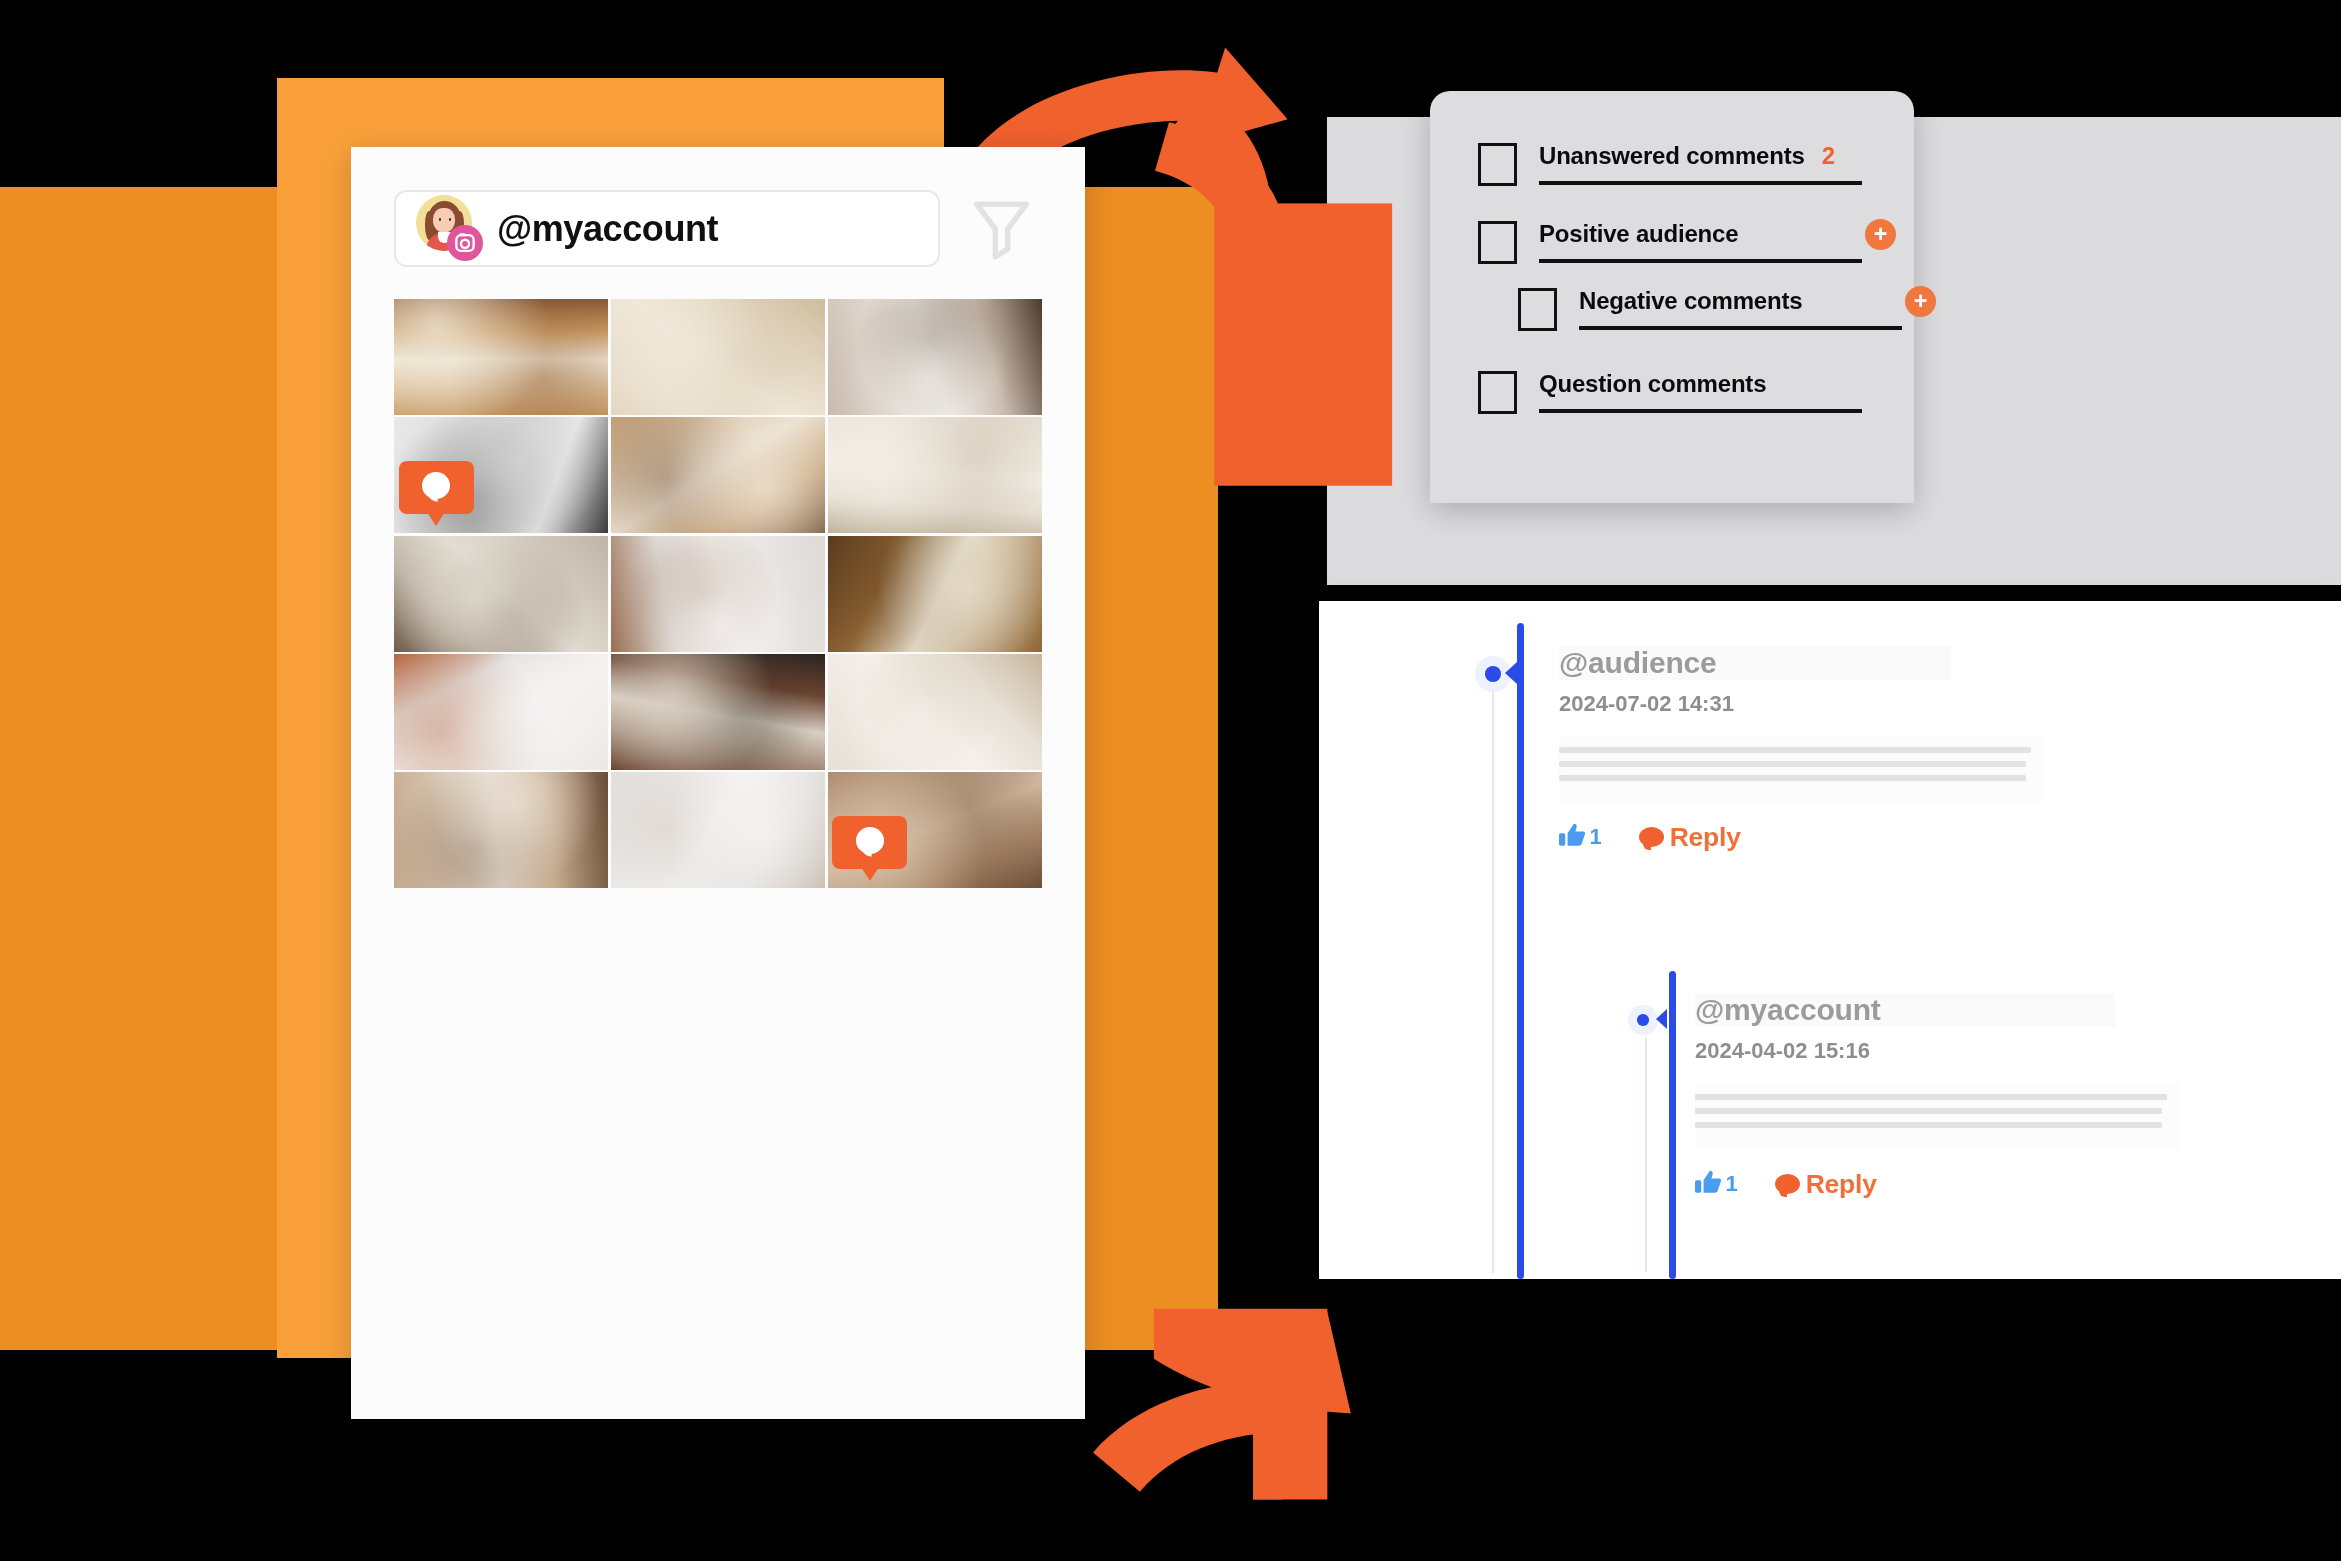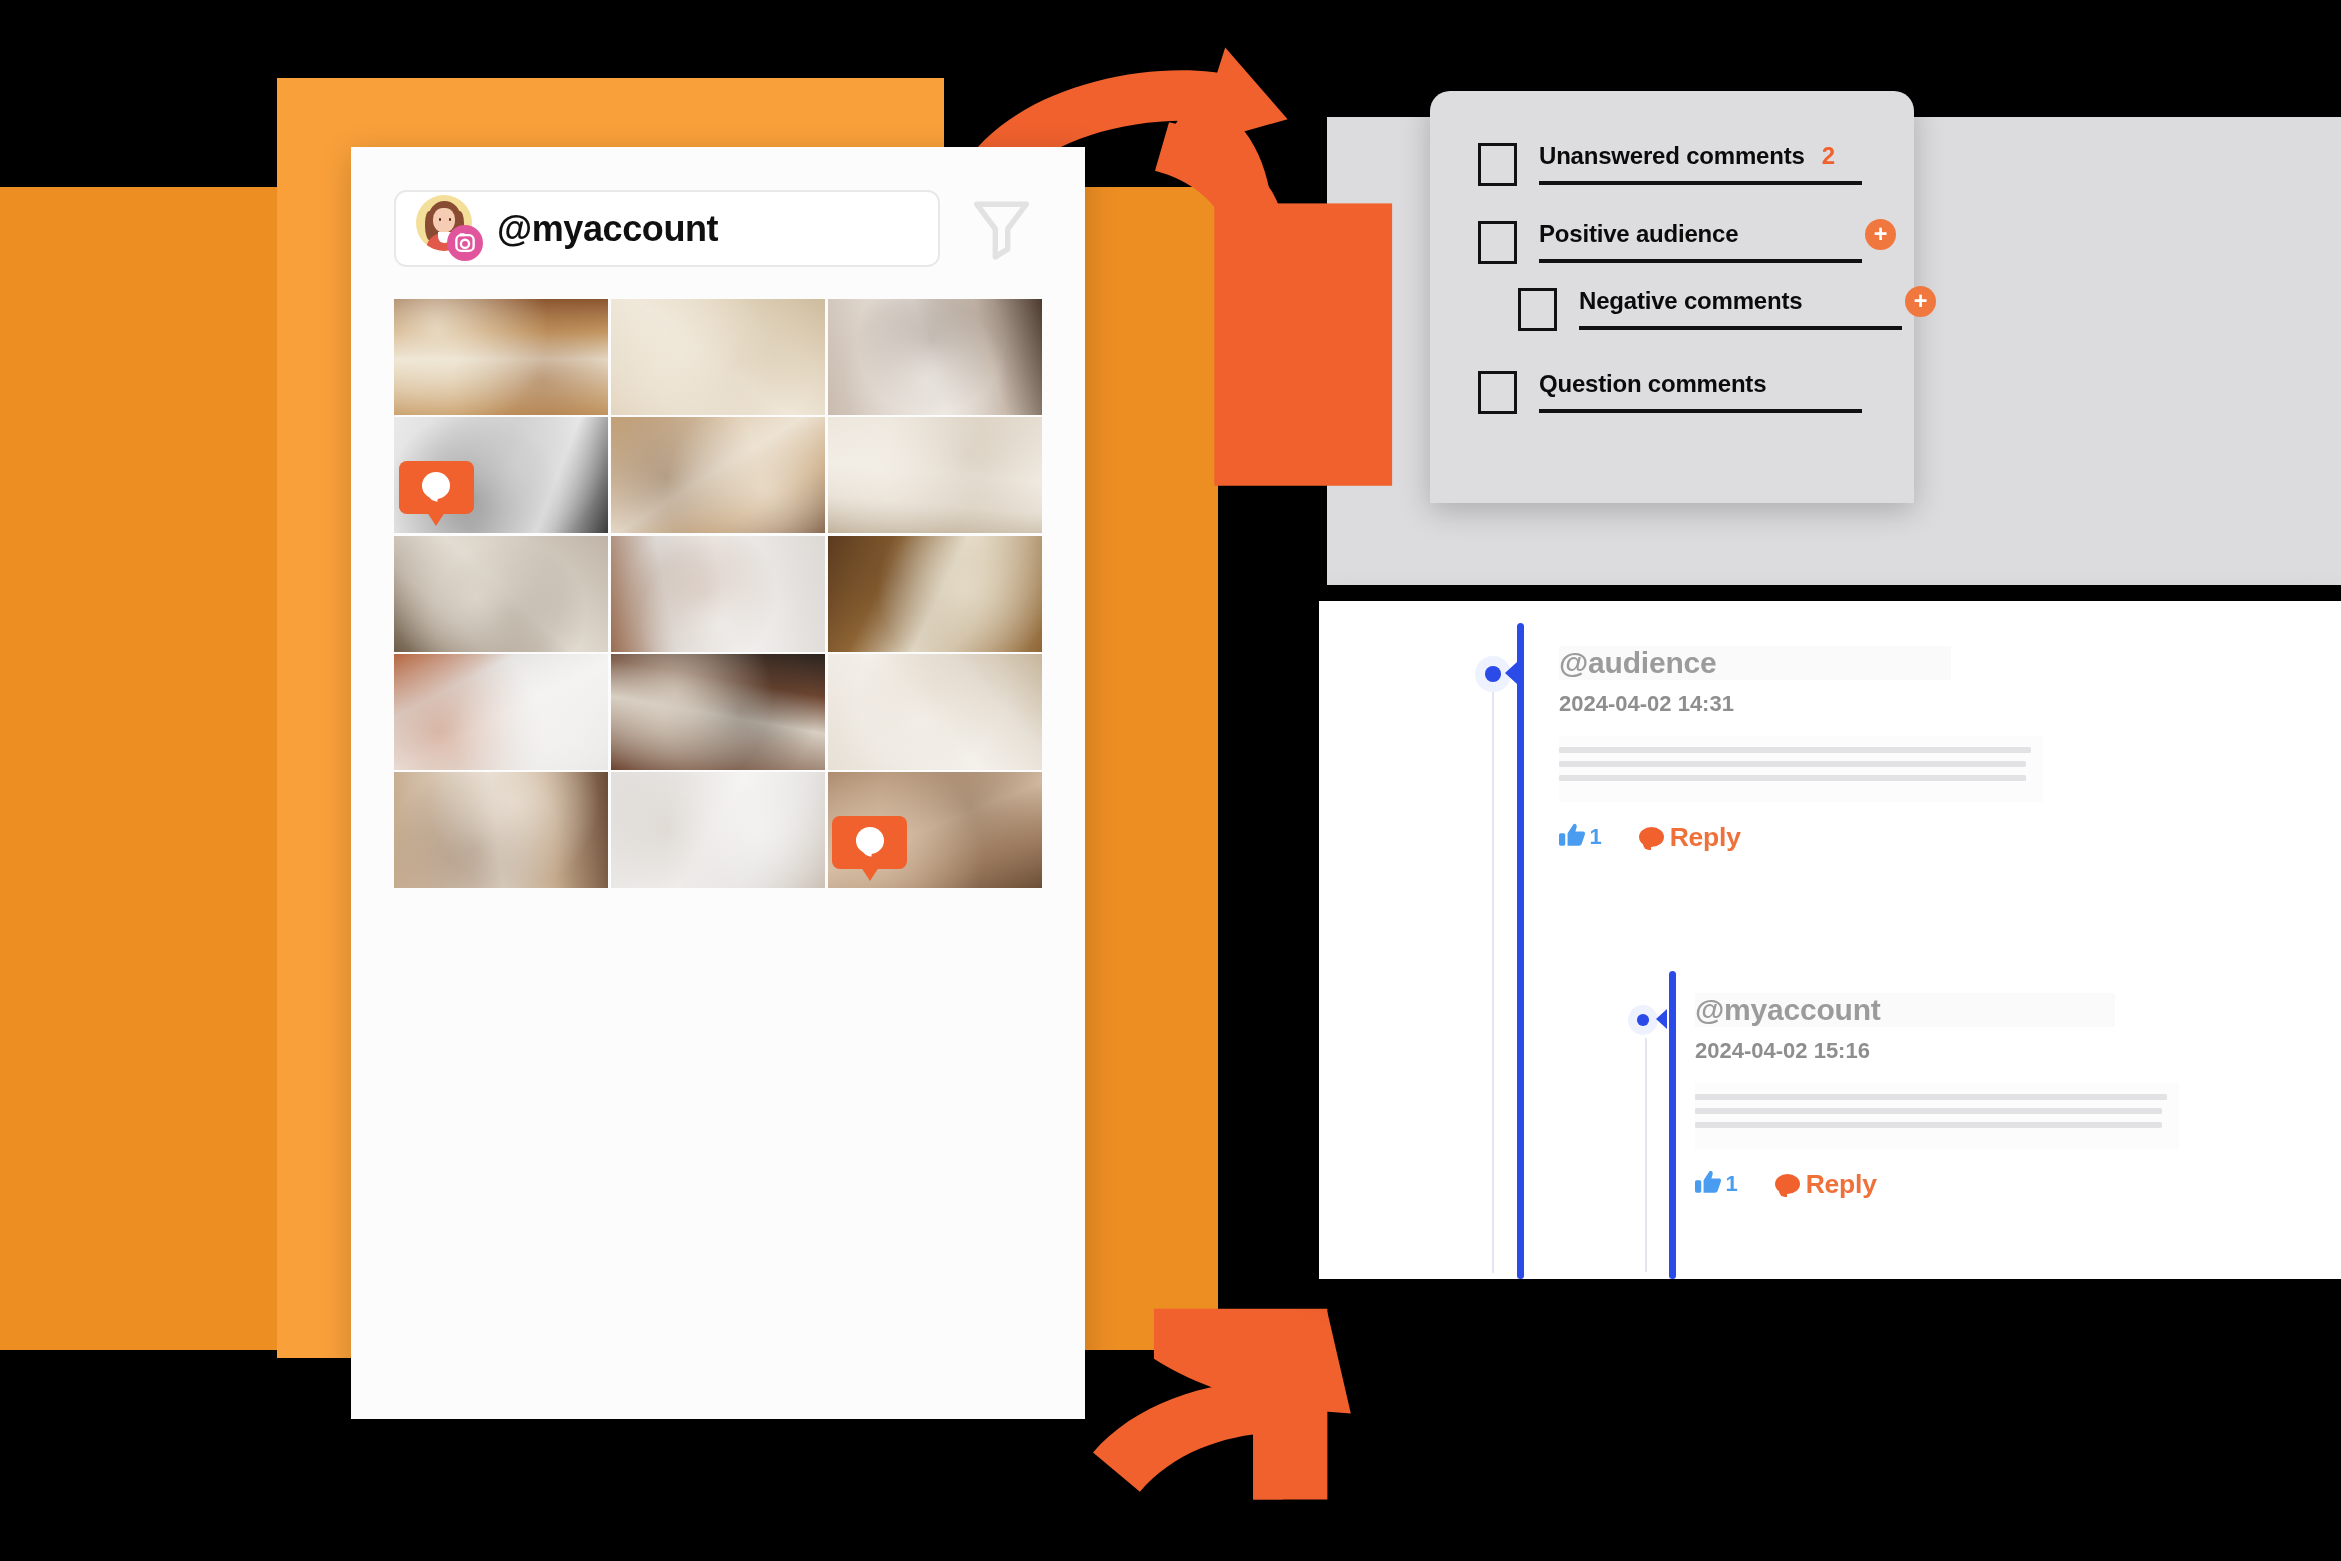--- a/index.html
+++ b/index.html
@@ -589,21 +589,21 @@
 
   <div class="thread-thinline" style="left:326px; top:437px; height:234px;"></div>
   <div class="thread-dot" style="left:309px; top:404px; width:30px; height:30px;">
       <i style="width:11.7px;height:11.7px;"></i>
     </div>
   <div class="thread-rail" style="left:350px; top:370px; height:308px;"></div>
   <div class="thread-notch" style="left:337px; top:408px; border-top-width:10px; border-bottom-width:10px; border-right-width:11px;"></div>
 
   <div class="comment-block" style="left:240px; top:45px; width:484px;">
     <div class="comment-handle">@audience</div>
-    <div class="comment-time">2024-04-02 14:31</div>
+    <div class="comment-time">2024-07-02 14:31</div>
     <div class="comment-lines">
       <div class="cl" style="width:100%"></div>
       <div class="cl" style="width:99%"></div>
       <div class="cl" style="width:99%"></div>
     </div>
     <div class="comment-actions">
       <div class="like-group">
         <span>
           <svg width="26.5" height="25" viewBox="0 0 34 32">
             <rect x="0" y="13" width="8" height="16" rx="2" fill="#4A9CF0"></rect>

